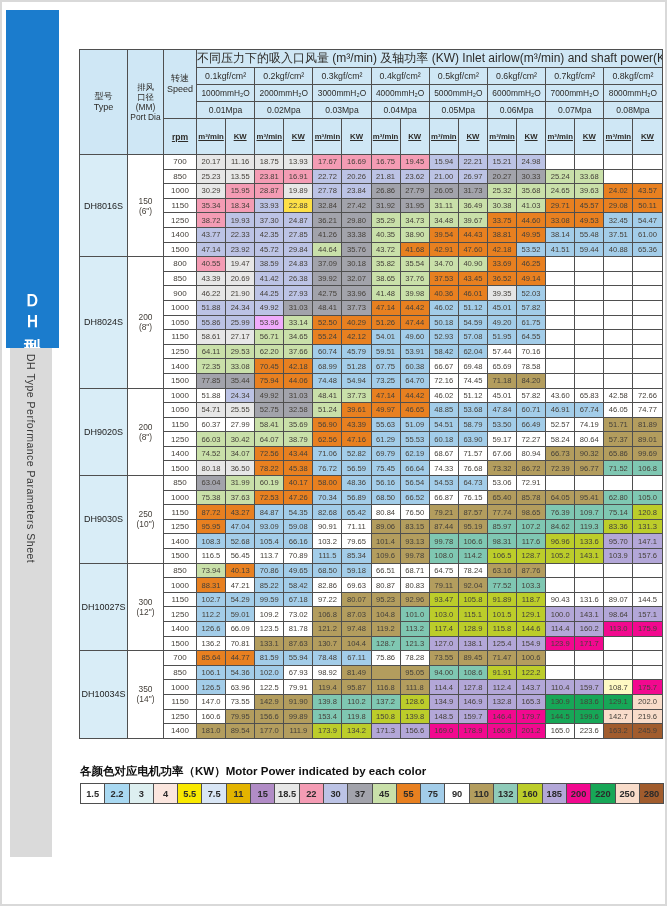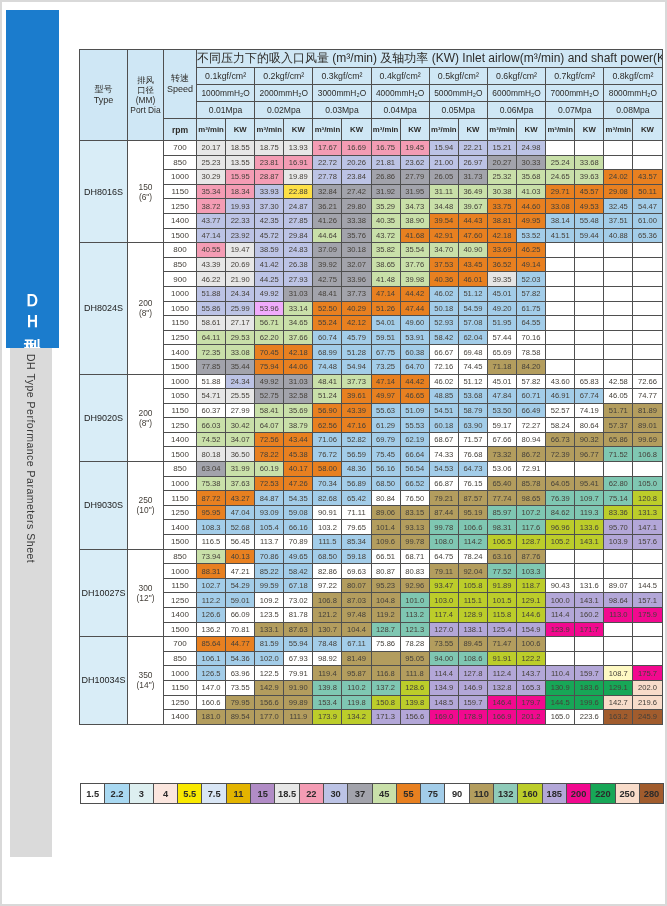--- a/index.html
+++ b/index.html
@@ -22,21 +22,21 @@
   
   .tbl-wrap { position:absolute; left:77px; top:47px; }
   table { border-collapse:collapse; table-layout:fixed; width:583px; }
   td,th { border:1px solid #4f4f4f; padding:0; text-align:center; vertical-align:middle;
           overflow:hidden; white-space:nowrap; color:#2e2c29; }
   thead th { background:#cfe7f5; font-weight:normal; }
   .row-title th { height:16px; font-size:12px; }
   .row-press th { height:17px; font-size:8.8px; }
   .row-mmh th { height:17px; font-size:8.4px; }
   .row-mpa th { height:17px; font-size:8.6px; }
-  .row-units th { height:22px; font-size:7.8px; font-weight:bold; }
+  .row-units th { height:36px; font-size:7.8px; font-weight:bold;text-decoration:underline; }
   th.corner { font-size:9px; line-height:1.25; white-space:pre-line; }
   th.corner.port { font-size:8.4px; line-height:1.2; }
   th.rpm { font-weight:bold; font-size:8.6px; }
   tbody td { height:14.6px; font-size:7.6px; color:#45403a; }
   td.model { background:#d9edf7; font-size:9px; color:#222; }
   td.port { background:#fff; font-size:8.4px; line-height:1.2; white-space:pre-line; }
   td.speed { background:#fff; font-size:8px; }
 
   
   .legend-title { position:absolute; left:78px; top:762px; font-size:11.5px;
@@ -145,21 +145,21 @@
             <th>KW</th>
           </tr>
       </thead>
       <tbody id="tbody">
           <tr>
             <td class="model" rowspan="7">DH8016S</td>
             <td class="port" rowspan="7">150
 (6")</td>
             <td class="speed">700</td>
             <td style="background: rgb(231, 231, 231);">20.17</td>
-            <td style="background: rgb(231, 231, 231);">18.55</td>
+            <td style="background: rgb(231, 231, 231);">11.16</td>
             <td style="background: rgb(231, 231, 231);">18.75</td>
             <td style="background: rgb(231, 231, 231);">13.93</td>
             <td style="background: rgb(244, 156, 180);">17.67</td>
             <td style="background: rgb(244, 156, 180);">16.69</td>
             <td style="background: rgb(244, 156, 180);">16.75</td>
             <td style="background: rgb(244, 156, 180);">19.45</td>
             <td style="background: rgb(188, 195, 229);">15.94</td>
             <td style="background: rgb(188, 195, 229);">22.21</td>
             <td style="background: rgb(188, 195, 229);">15.21</td>
             <td style="background: rgb(188, 195, 229);">24.98</td>
@@ -921,20 +921,21 @@
             <td style="background: rgb(242, 9, 143);">201.2</td>
             <td style="background: rgb(255, 255, 255);">165.0</td>
             <td style="background: rgb(255, 255, 255);">223.6</td>
             <td style="background: rgb(161, 92, 45);">163.2</td>
             <td style="background: rgb(161, 92, 45);">245.9</td>
           </tr>
         </tbody>
     </table>
   </div>
 
+  <div class="legend-title">各颜色对应电机功率（KW）Motor Power indicated by each color</div>
   <div class="legend-row" id="legend-row">
       <div class="sw" style="background: rgb(255, 255, 255);">1.5</div>
       <div class="sw" style="background: rgb(169, 217, 242);">2.2</div>
       <div class="sw" style="background: rgb(221, 239, 240);">3</div>
       <div class="sw" style="background: rgb(251, 230, 222);">4</div>
       <div class="sw" style="background: rgb(249, 233, 0);">5.5</div>
       <div class="sw" style="background: rgb(217, 230, 245);">7.5</div>
       <div class="sw" style="background: rgb(227, 180, 0);">11</div>
       <div class="sw" style="background: rgb(177, 140, 198);">15</div>
       <div class="sw" style="background: rgb(231, 231, 231);">18.5</div>

